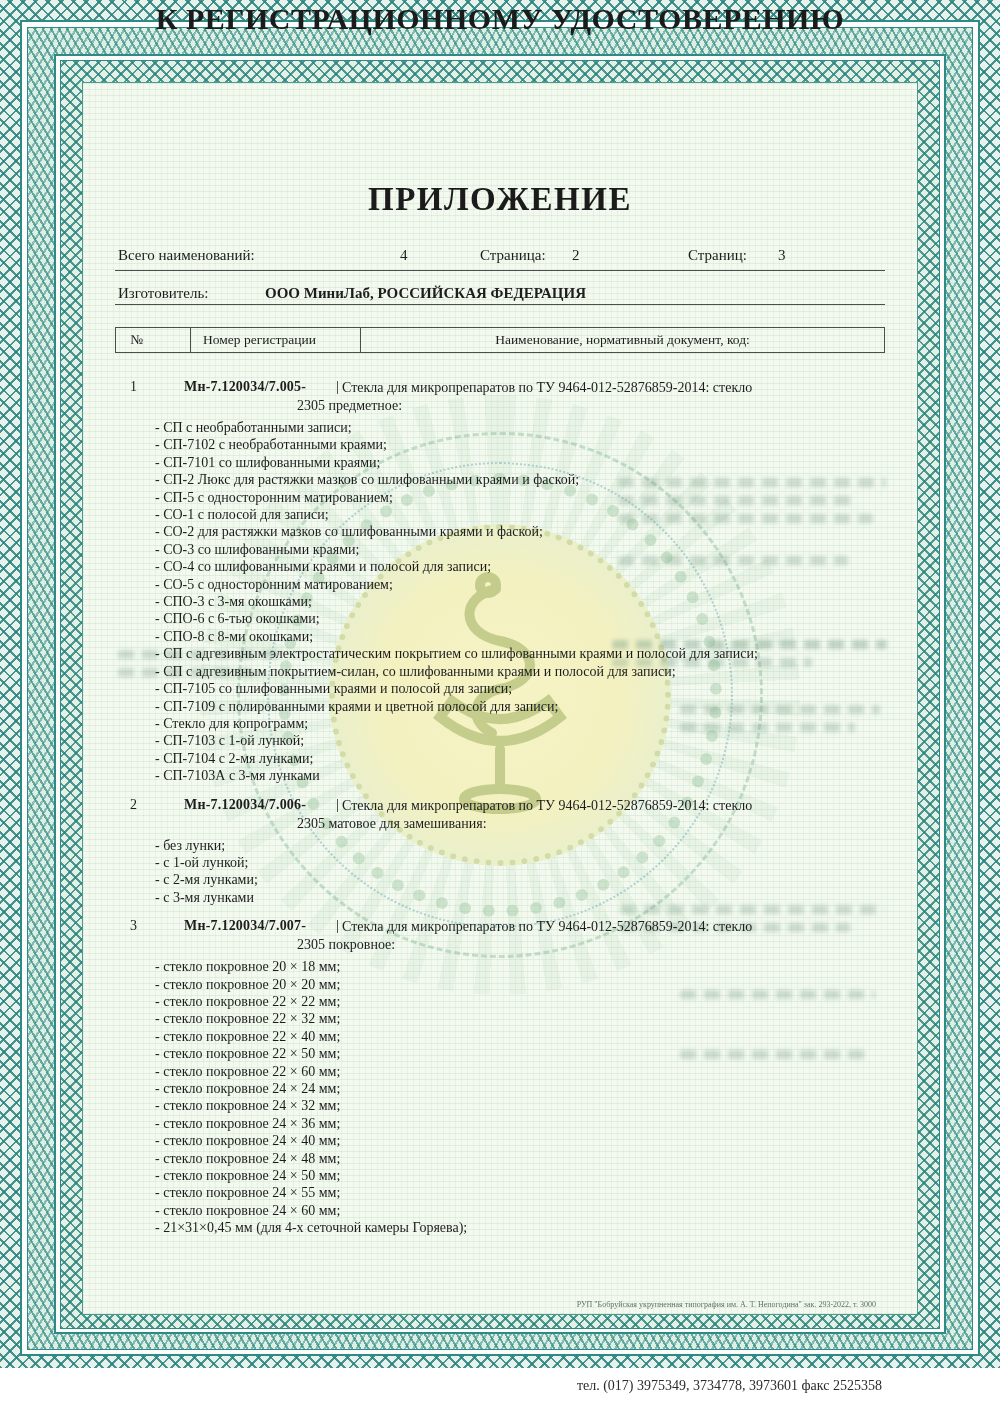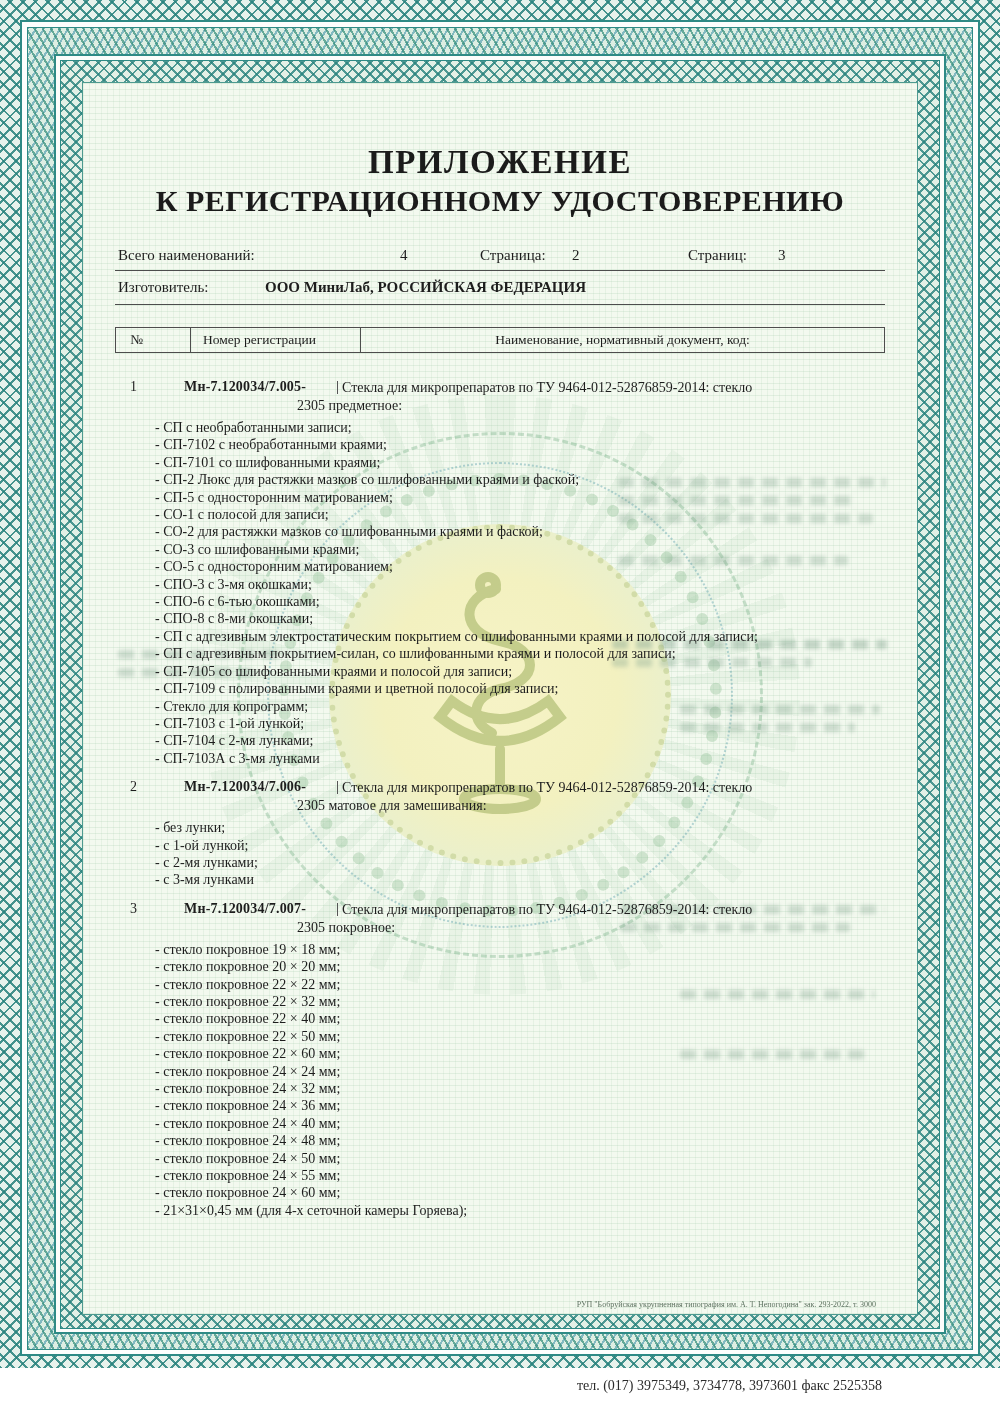--- a/index.html
+++ b/index.html
@@ -43,21 +43,21 @@
   
   .content{position:absolute;left:100px;top:0;width:800px;z-index:5;}
   .title{text-align:center;font-weight:bold;color:#1b1b1b;}
   .t1{margin-top:142px;font-size:33px;line-height:40px;letter-spacing:1.5px;}
   .t2{font-size:30px;line-height:37px;letter-spacing:.5px;}
   .t3{font-size:29px;line-height:38px;}
   .meta-row{position:relative;height:20px;margin-top:28px;font-size:15px;}
   .meta-row span{position:absolute;top:0;}
   .rule{height:0;border-top:1px solid #4d4d4d;margin:3px 15px 0 15px;}
   .manu-row{position:relative;height:22px;margin-top:8px;font-size:15px;}
-  .manu-row span{position:absolute;top:0;}
+  .manu-row span{position:absolute;top:6px;}
   .manu-value{left:165px;font-weight:bold;}
   .thead{margin:22px 15px 0 15px;display:grid;grid-template-columns:42px 170px 1fr;
       border:1px solid #4d4d4d;font-size:13.5px;height:24px;}
   .thead > div{height:100%;display:flex;align-items:center;justify-content:center;}
   .thead > div + div{border-left:1px solid #4d4d4d;margin-left:32px;}
   .items{margin-top:26px;font-size:14px;}
   .item + .item{margin-top:12px;}
   .item-head{position:relative;min-height:38px;}
   .i-num{position:absolute;left:30px;top:0;}
   .i-reg{position:absolute;left:84px;top:0;letter-spacing:.2px;font-weight:bold;}
@@ -106,22 +106,22 @@
 <div class="ghost" style="left:680px;top:723px;width:175px;"></div>
 <div class="ghost" style="left:620px;top:905px;width:265px;"></div>
 <div class="ghost" style="left:620px;top:923px;width:230px;"></div>
 <div class="ghost" style="left:680px;top:990px;width:195px;"></div>
 <div class="ghost" style="left:680px;top:1050px;width:185px;"></div>
 <div class="ghost" style="left:118px;top:650px;width:165px;"></div>
 <div class="ghost" style="left:118px;top:668px;width:135px;"></div>
 
 <div class="content">
 
+  <div class="title t2">К РЕГИСТРАЦИОННОМУ УДОСТОВЕРЕНИЮ</div>
   <div class="title t1">ПРИЛОЖЕНИЕ</div>
-  <div class="title t2">К РЕГИСТРАЦИОННОМУ УДОСТОВЕРЕНИЮ</div>
 
   <div class="meta-row">
     <span style="left:18px;">Всего наименований:</span>
     <span style="left:300px;">4</span>
     <span style="left:380px;">Страница:</span>
     <span style="left:472px;">2</span>
     <span style="left:588px;">Страниц:</span>
     <span style="left:678px;">3</span>
   </div>
   <div class="rule"></div>
@@ -151,20 +151,21 @@
       </div>
       <div class="subs">
           <div>- СП с необработанными записи;</div>
           <div>- СП-7102 с необработанными краями;</div>
           <div>- СП-7101 со шлифованными краями;</div>
           <div>- СП-2 Люкс для растяжки мазков со шлифованными краями и фаской;</div>
           <div>- СП-5 с односторонним матированием;</div>
           <div>- СО-1 с полосой для записи;</div>
           <div>- СО-2 для растяжки мазков со шлифованными краями и фаской;</div>
           <div>- СО-3 со шлифованными краями;</div>
+          <div>- СО-4 со шлифованными краями и полосой для записи;</div>
           <div>- СО-5 с односторонним матированием;</div>
           <div>- СПО-3 с 3-мя окошками;</div>
           <div>- СПО-6 с 6-тью окошками;</div>
           <div>- СПО-8 с 8-ми окошками;</div>
           <div>- СП с адгезивным электростатическим покрытием со шлифованными краями и полосой для записи;</div>
           <div>- СП с адгезивным покрытием-силан, со шлифованными краями и полосой для записи;</div>
           <div>- СП-7105 со шлифованными краями и полосой для записи;</div>
           <div>- СП-7109 с полированными краями и цветной полосой для записи;</div>
           <div>- Стекло для копрограмм;</div>
           <div>- СП-7103 с 1-ой лункой;</div>
@@ -193,21 +194,21 @@
     <div class="item">
       <div class="item-head">
         <span class="i-num">3</span>
         <span class="i-reg">Мн-7.120034/7.007-</span>
         <div class="i-desc">
           <div>Стекла для микропрепаратов по ТУ 9464-012-52876859-2014: стекло</div>
           <div class="d2">2305 покровное:</div>
         </div>
       </div>
       <div class="subs">
-          <div>- стекло покровное 19 × 18 мм;</div>
+          <div>- стекло покровное 20 × 18 мм;</div>
           <div>- стекло покровное 20 × 20 мм;</div>
           <div>- стекло покровное 22 × 22 мм;</div>
           <div>- стекло покровное 22 × 32 мм;</div>
           <div>- стекло покровное 22 × 40 мм;</div>
           <div>- стекло покровное 22 × 50 мм;</div>
           <div>- стекло покровное 22 × 60 мм;</div>
           <div>- стекло покровное 24 × 24 мм;</div>
           <div>- стекло покровное 24 × 32 мм;</div>
           <div>- стекло покровное 24 × 36 мм;</div>
           <div>- стекло покровное 24 × 40 мм;</div>

